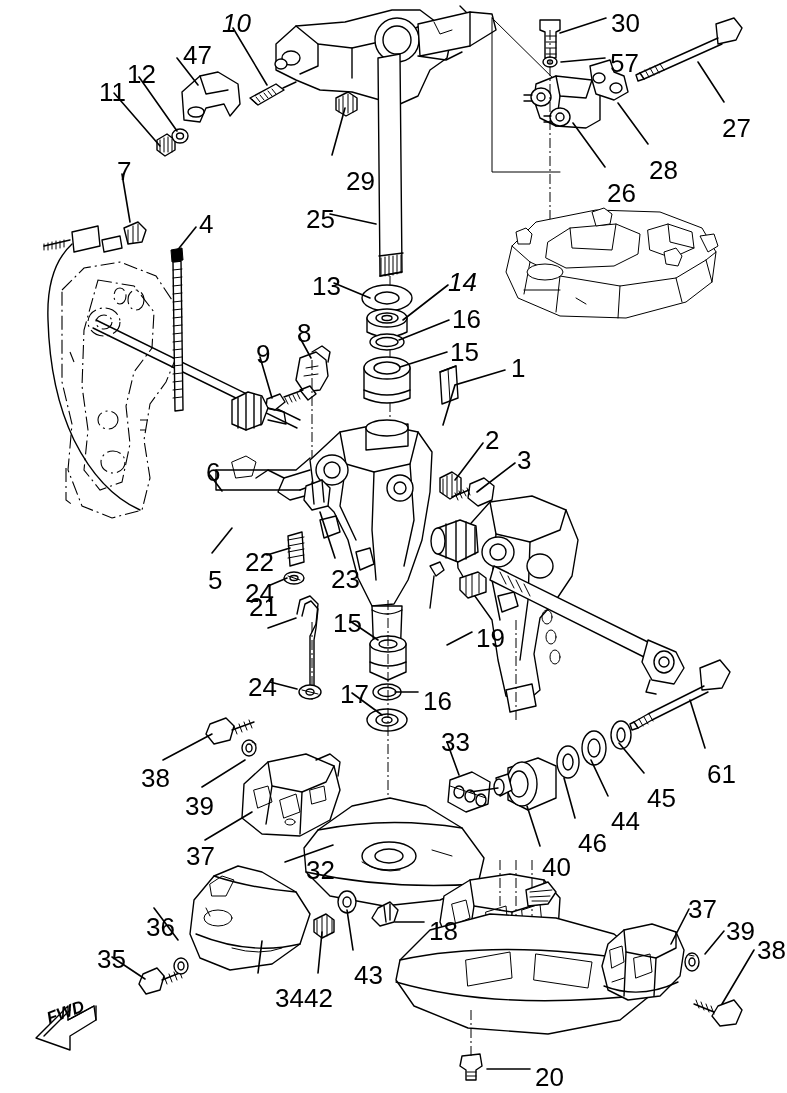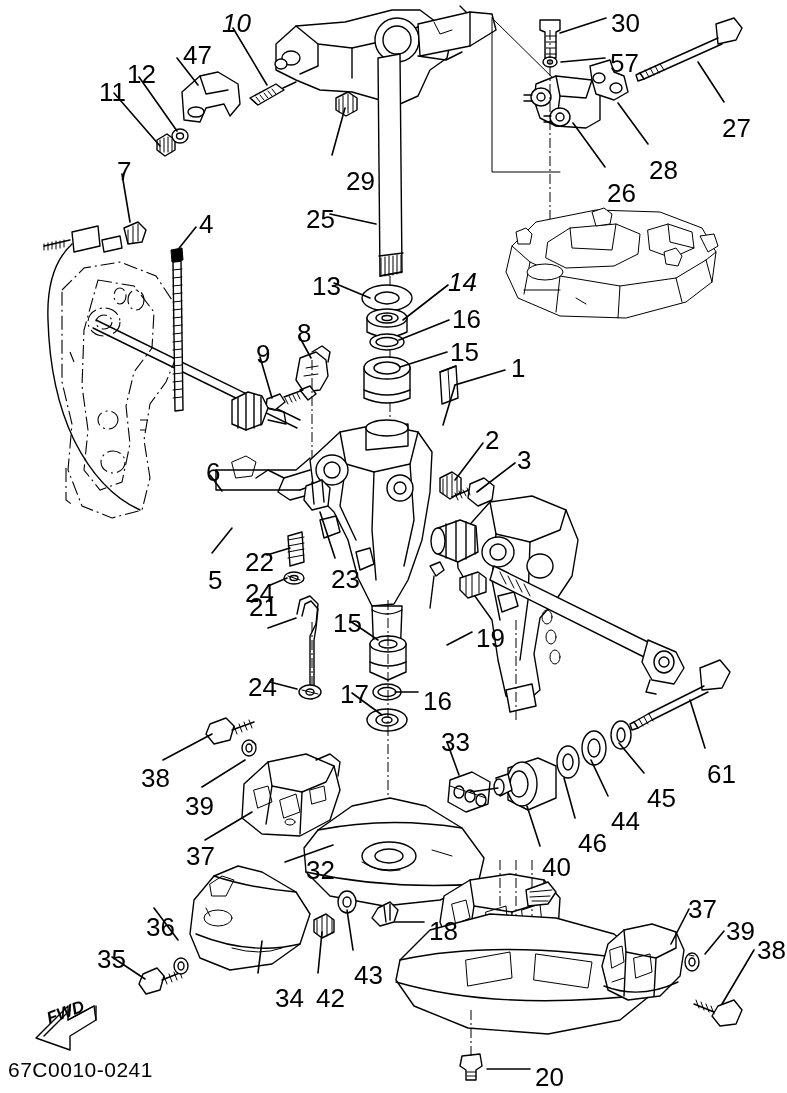--- a/index.html
+++ b/index.html
@@ -640,21 +640,20 @@
         <polyline points="608,796 591,760" class="ln-lead"></polyline>
         <polyline points="644,773 619,743" class="ln-lead"></polyline>
         <polyline points="575,818 564,778" class="ln-lead"></polyline>
         <polyline points="177,58 198,85" class="ln-lead"></polyline>
       </g>
 
   </svg>
 
   <div class="fwdlabel">FWD</div>
 
-  <div class="partno">67C0010-0241</div>
 
   <div id="callout-layer">
       <div class="callout" style="left: 511px; top: 355px;">1</div>
       <div class="callout" style="left: 485px; top: 427px;">2</div>
       <div class="callout" style="left: 517px; top: 447px;">3</div>
       <div class="callout" style="left: 199px; top: 211px;">4</div>
       <div class="callout" style="left: 208px; top: 567px;">5</div>
       <div class="callout" style="left: 206px; top: 459px;">6</div>
       <div class="callout" style="left: 117px; top: 158px;">7</div>
       <div class="callout" style="left: 297px; top: 320px;">8</div>
@@ -690,21 +689,21 @@
       <div class="callout" style="left: 97px; top: 946px; text-align: right;">35</div>
       <div class="callout" style="left: 146px; top: 894px; margin-top: 20px;">36</div>
       <div class="callout" style="left: 186px; top: 843px;">37</div>
       <div class="callout" style="left: 141px; top: 765px;">38</div>
       <div class="callout" style="left: 185px; top: 793px;">39</div>
       <div class="callout" style="left: 688px; top: 896px;">37</div>
       <div class="callout" style="left: 726px; top: 918px;">39</div>
       <div class="callout" style="left: 757px; top: 937px;">38</div>
       <div class="callout" style="left: 542px; top: 854px;">40</div>
       <div class="callout" style="left: 707px; top: 761px;">61</div>
-      <div class="callout" style="left: 316px; top: 985px; text-align: right;">42</div>
+      <div class="callout" style="left: 304px; top: 985px; text-align: right;">42</div>
       <div class="callout" style="left: 354px; top: 962px;">43</div>
       <div class="callout" style="left: 611px; top: 808px;">44</div>
       <div class="callout" style="left: 647px; top: 785px;">45</div>
       <div class="callout" style="left: 578px; top: 830px;">46</div>
       <div class="callout" style="left: 183px; top: 42px;">47</div>
     </div>
 
 </div>
 
 </body></html>

